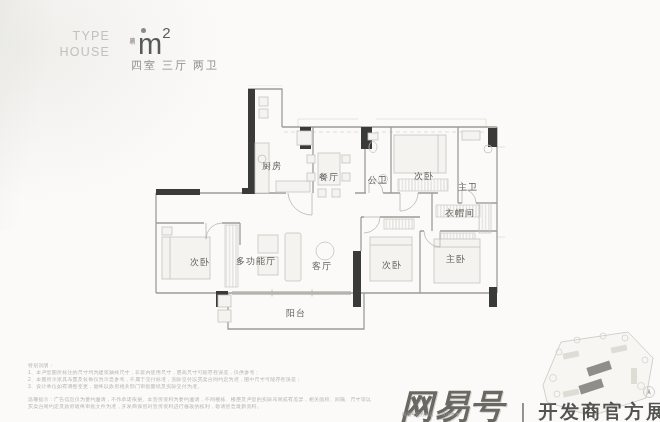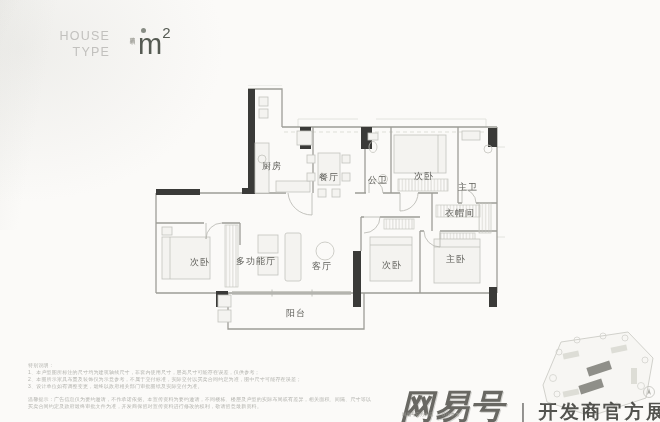--- a/index.html
+++ b/index.html
@@ -58,30 +58,31 @@
   }
   .siteplan{position:absolute;left:533px;top:330px;}
 </style>
 </head>
 <body>
 
 <div class="page">
   <div class="texture"></div>
 
   <div class="eyebrow">
+    <div>TYPE</div>
     <div>HOUSE</div>
-    <div>TYPE</div>
   </div>
 
   <div class="area-block">
     <span class="area-vlabel">建筑面积</span>
     <span class="area-unit">m</span>
     <span class="area-sup">2</span>
   </div>
   <div class="area-dot"></div>
+  <div class="layout-summary">四室 三厅 两卫</div>
 
   <div class="plan-wrap">
     <svg width="376" height="262" viewBox="0 0 376 262">
       <defs>
         <pattern id="ph" width="3.2" height="6" patternUnits="userSpaceOnUse">
           <path d="M1.6,0 V6" stroke="#c7c7c1" stroke-width="0.7"></path>
         </pattern>
       </defs>
 
       <g stroke="#ddddd7" stroke-width="0.8" fill="none">

